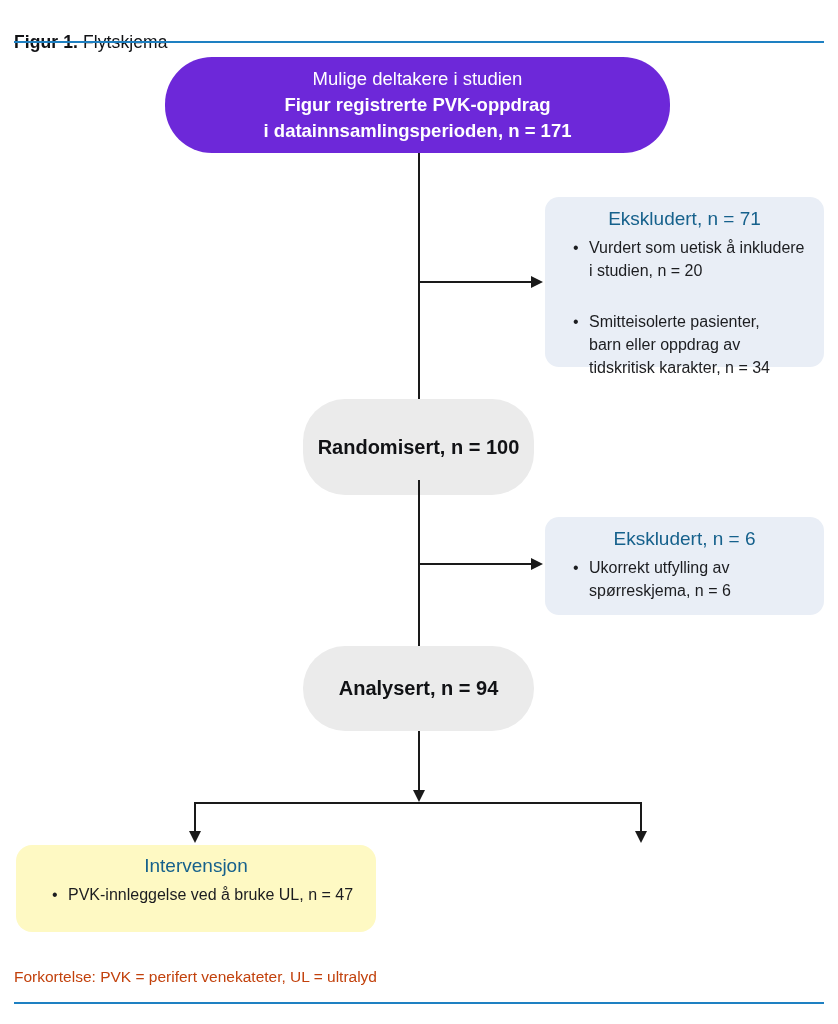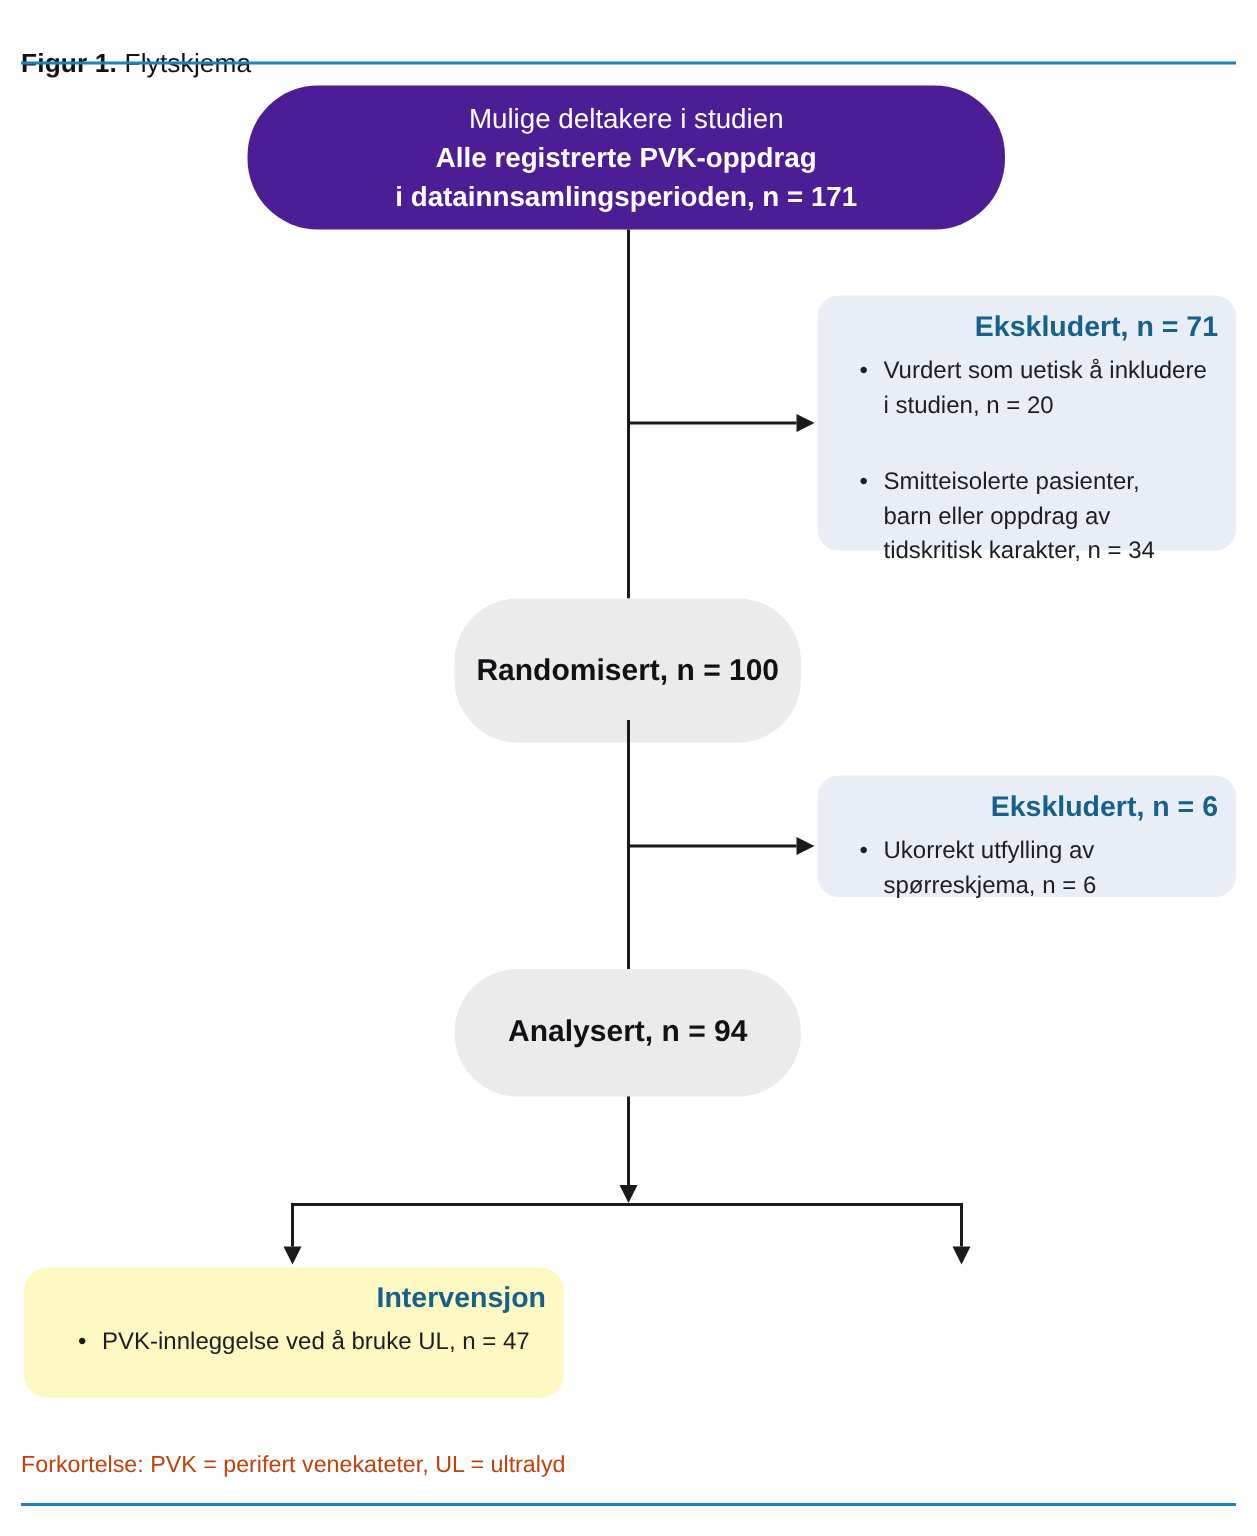--- a/index.html
+++ b/index.html
@@ -37,21 +37,21 @@
   .footer-note {
     left: 14px; top: 968px;
     font-size: 15.5px;
     color: #c2410c;
   }
 
   
   .node-dark {
     left: 165px; top: 57px;
     width: 505px; height: 96px;
-    background: #4c1d95;
+    background: #6d28d9;
     border-radius: 47px;
     color: #ffffff;
     display: flex;
     flex-direction: column;
     justify-content: center;
     align-items: center;
     text-align: center;
     font-size: 18.5px;
     line-height: 26px;
   }
@@ -74,37 +74,37 @@
 
   .side-box {
     left: 545px;
     width: 279px;
     background: #e9eef6;
     border-radius: 14px;
     box-sizing: border-box;
     padding: 11px 12px 10px 12px;
   }
   .side-box-1 { top: 197px; height: 170px; }
-  .side-box-2 { top: 517px; height: 81px; }
+  .side-box-2 { top: 517px; height: 98px; }
 
   .bottom-box {
     top: 845px;
     height: 87px;
     background: #fef9c3;
     border-radius: 16px;
     box-sizing: border-box;
     padding: 10px 12px 10px 12px;
   }
   .bottom-box-left  { left: 16px;  width: 360px; }
   .bottom-box-right { left: 462px; width: 361px; }
 
   .box-title {
-    text-align: right;
+    text-align: center;
     font-size: 19px;
-    font-weight: 700;
+    font-weight: 400;
     color: #16618c;
     margin-bottom: 6px;
   }
   ul.bullets {
     margin: 0;
     padding: 0;
     list-style: none;
   }
   ul.bullets li {
     position: relative;
@@ -148,21 +148,21 @@
 <div id="page">
 
   <div class="abs fig-title">
     <span class="bold">Figur 1.</span><span> Flytskjema</span>
   </div>
 
   <div class="abs rule rule-top"></div>
 
   <div class="abs node-dark">
     <div class="plain">Mulige deltakere i studien</div>
-    <div class="bold">Alle registrerte PVK-oppdrag</div>
+    <div class="bold">Figur registrerte PVK-oppdrag</div>
     <div class="bold">i datainnsamlingsperioden, n = 171</div>
   </div>
 
   <div class="abs line vline" style="left:418px; top:153px; height:246px;"></div>
 
   <div class="abs line hline" style="left:419px; top:281px; width:112px;"></div>
   <div class="abs arrow-right" style="left:531px; top:276px;"></div>
 
   <div class="abs side-box side-box-1">
     <div class="box-title">Ekskludert, n = 71</div>

